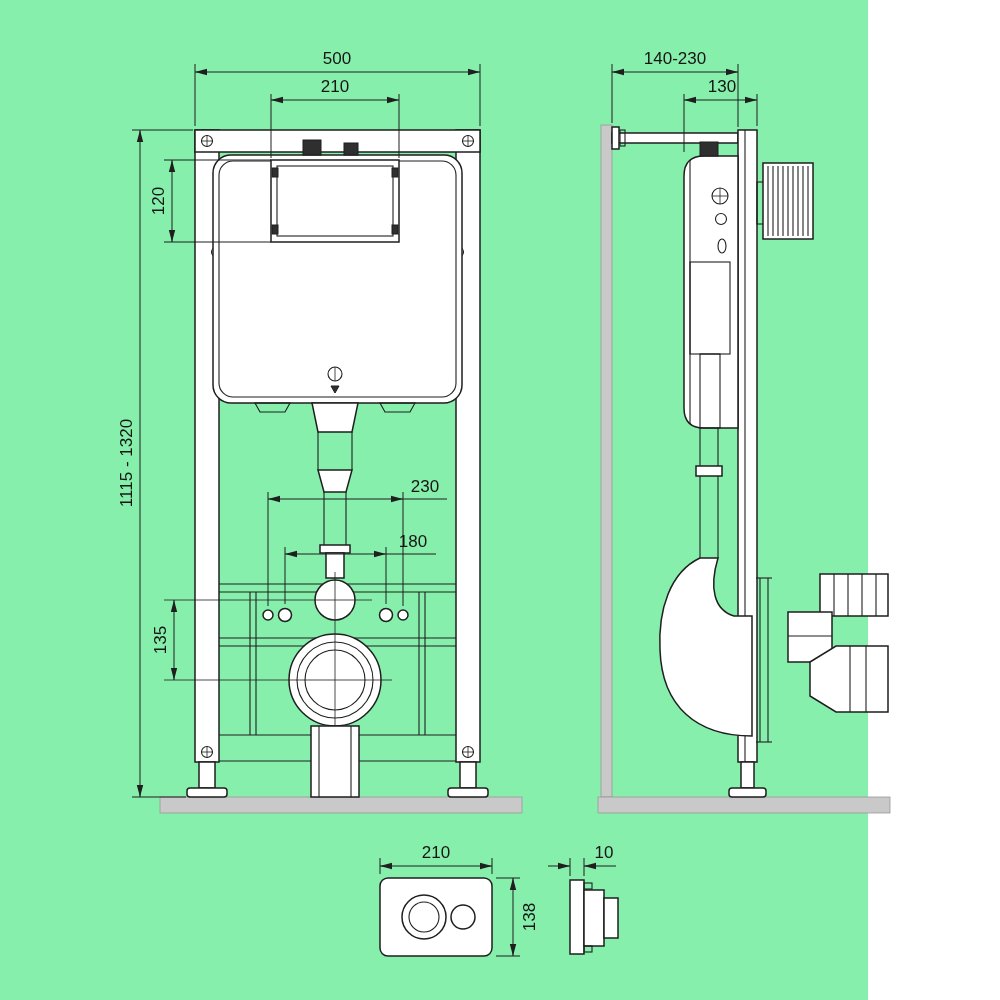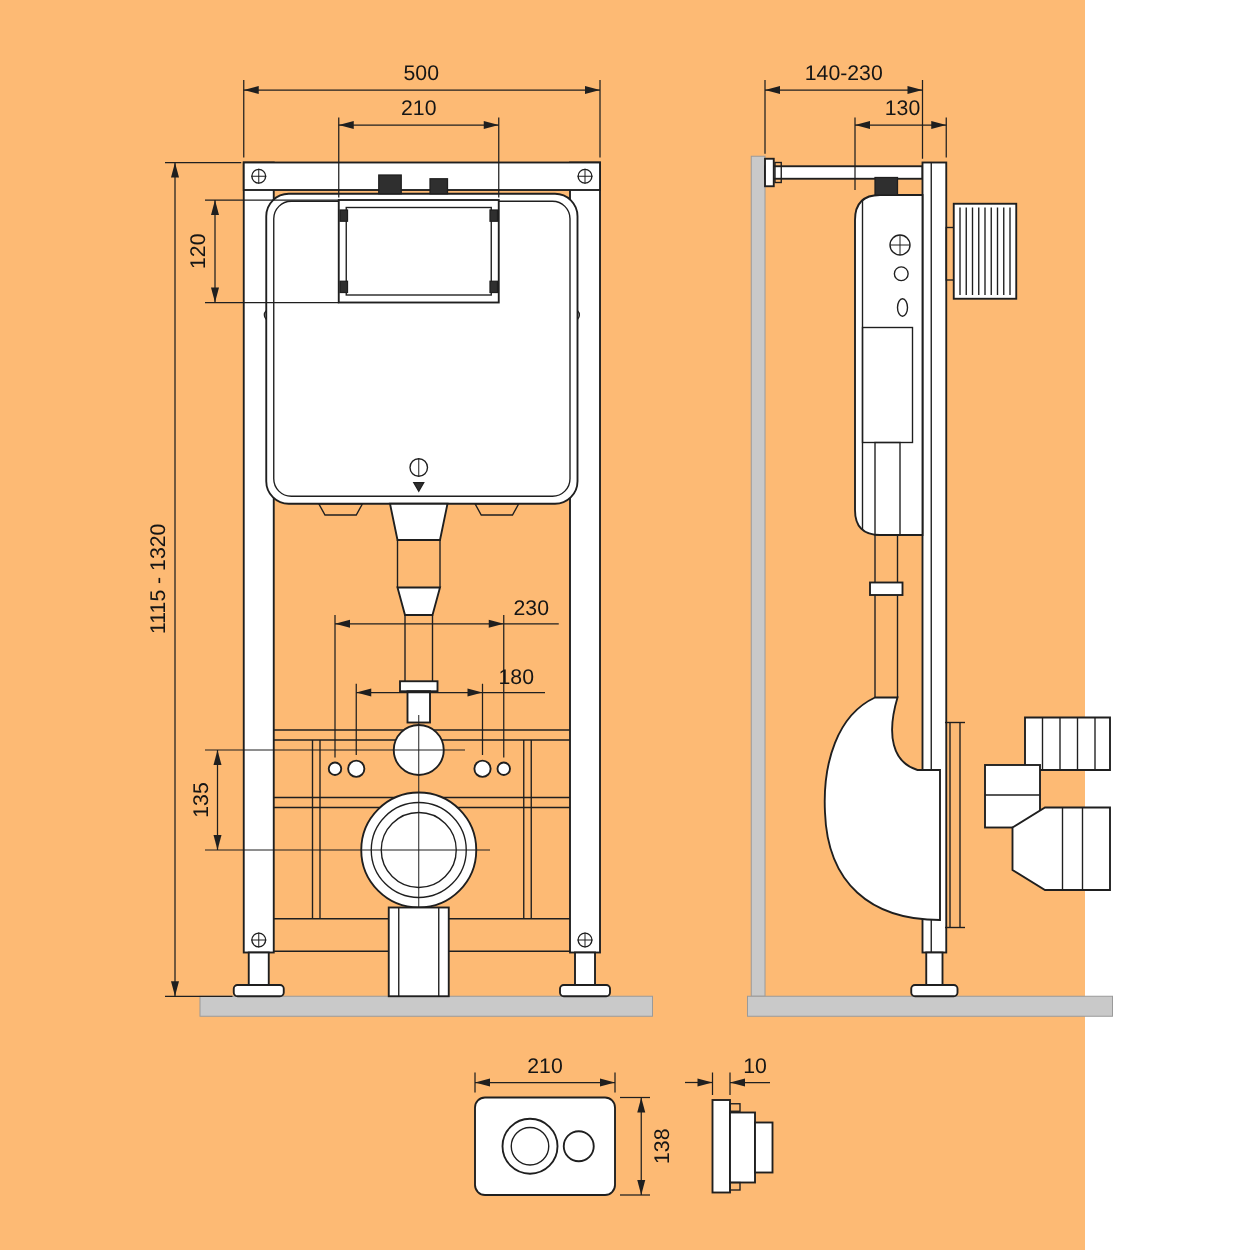--- a/index.html
+++ b/index.html
@@ -1,16 +1,16 @@
 <!DOCTYPE html>
 <html><head>
 <meta charset="utf-8">
 <style>
   html,body{margin:0;padding:0;background:#fff;}
-  #stage{width:868px;height:1000px;background:#fdba74;position:relative;font-family:"Liberation Sans",sans-serif;}
+  #stage{width:868px;height:1000px;background:#86efac;position:relative;font-family:"Liberation Sans",sans-serif;}
   svg{display:block;}
   .ol  {fill:#fff;stroke:#1f1f1f;stroke-width:1.5;}
   .ol2 {fill:none;stroke:#1f1f1f;stroke-width:1.1;}
   .thin{fill:none;stroke:#1f1f1f;stroke-width:0.8;}
   .dim {fill:none;stroke:#1f1f1f;stroke-width:1;}
   .dark{fill:#2f2f2f;stroke:#1f1f1f;stroke-width:1;}
   .dimtxt{font-family:"Liberation Sans",sans-serif;font-size:17px;fill:#151515;}
 </style>
 </head>
 <body>

